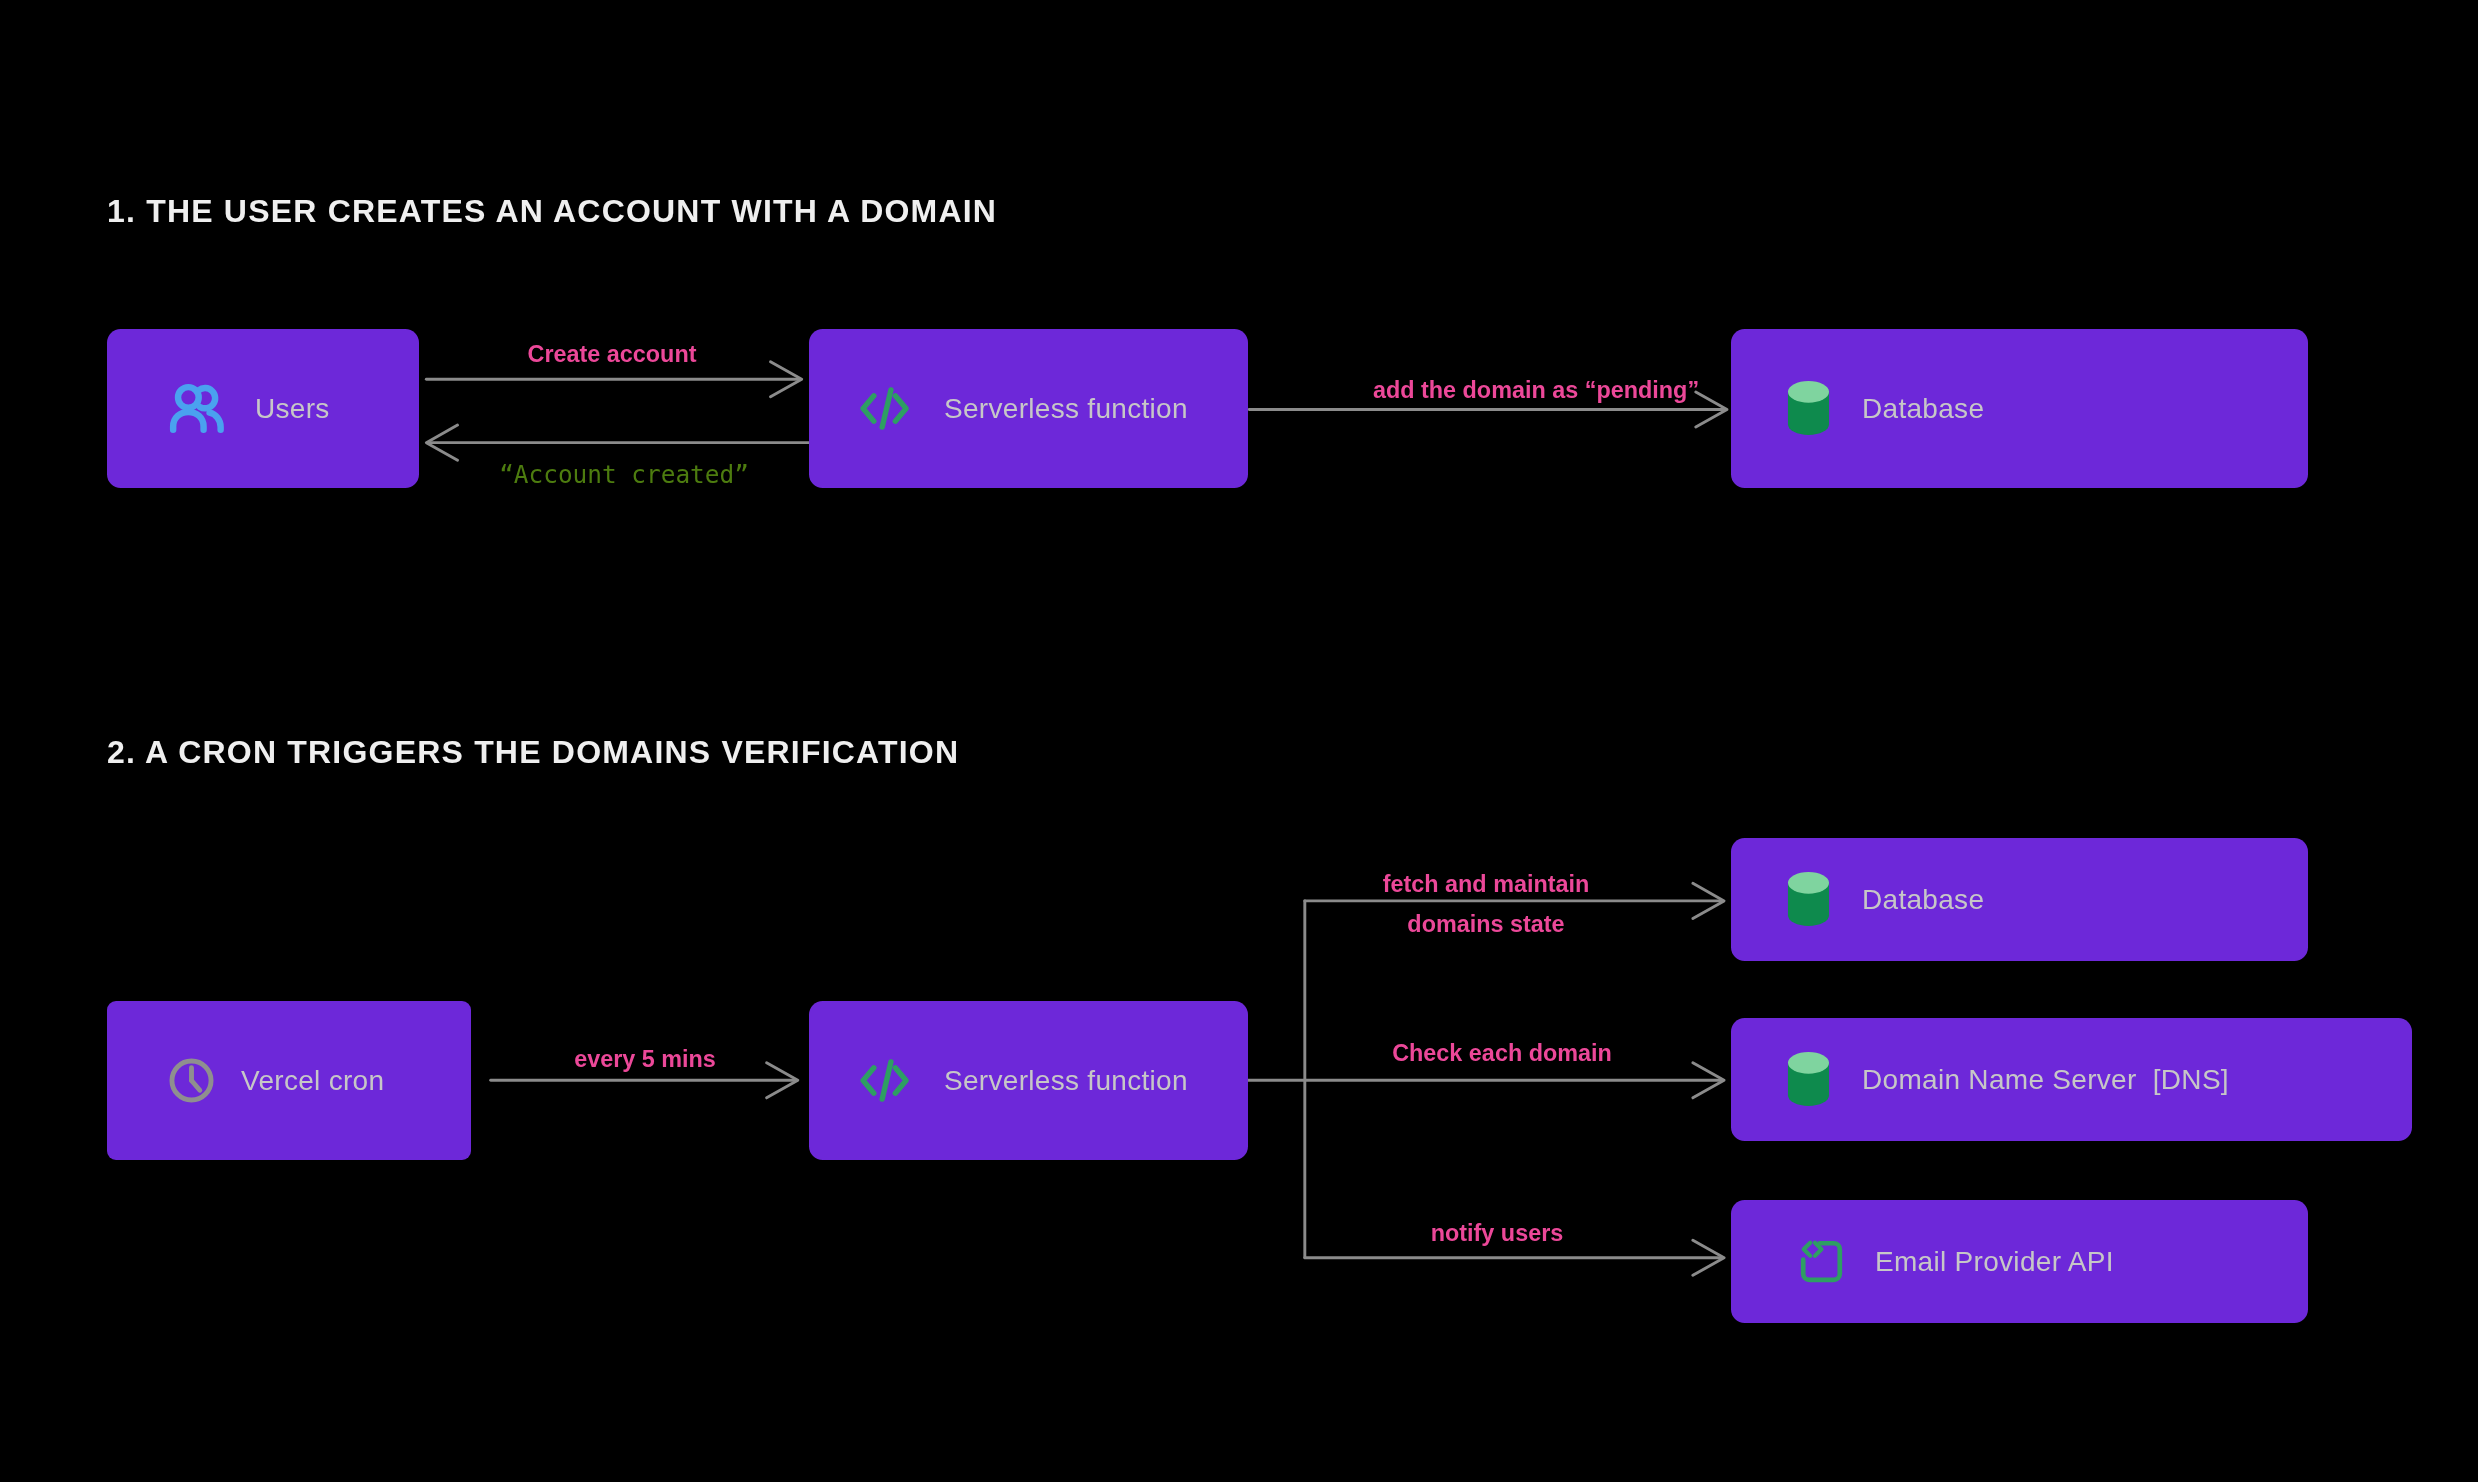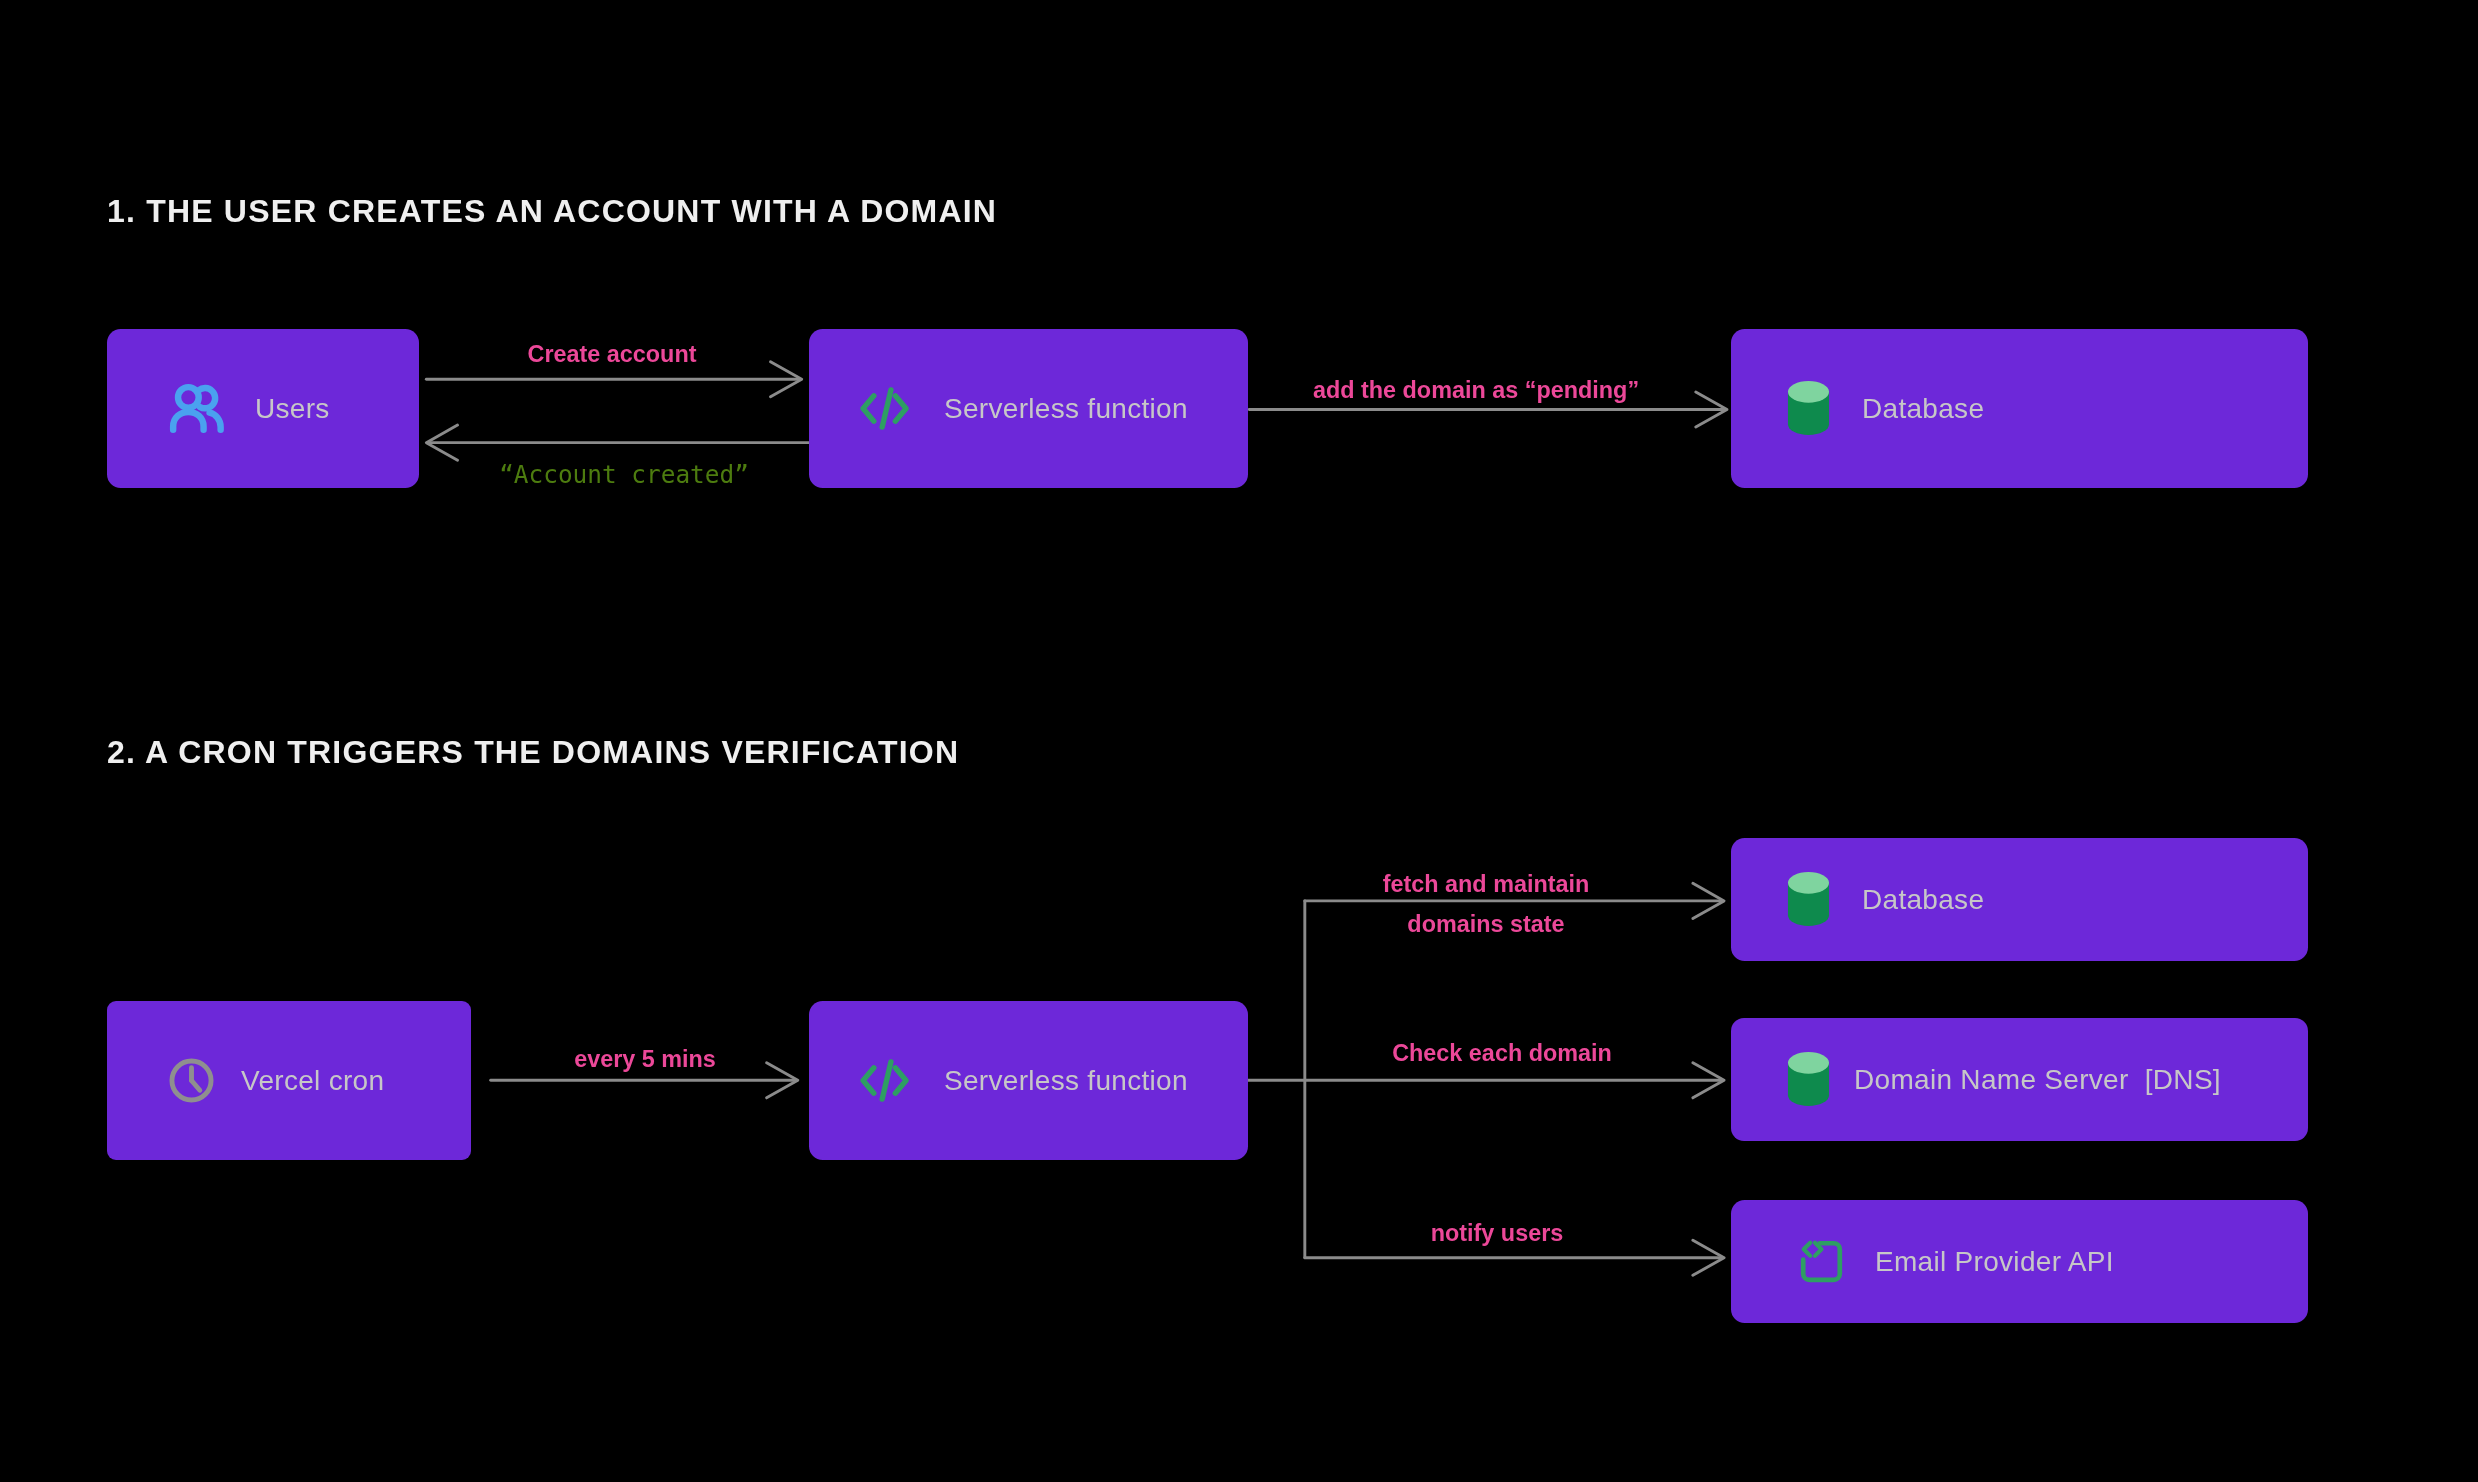--- a/index.html
+++ b/index.html
@@ -13,29 +13,29 @@
   .node{position:absolute;background:#6d28d9;border-radius:13.7px;
         display:flex;align-items:center;box-sizing:border-box;}
   .node-label{color:#c7c7c7;font-size:28px;letter-spacing:0.3px;white-space:pre;}
   .icon{flex:0 0 auto;display:block;}
   #n-users{left:107px;top:329px;width:312px;height:159px;padding-left:62px;gap:27px;}
   #n-sfn1{left:809px;top:329px;width:439px;height:159px;padding-left:51px;gap:27px;}
   #n-db1{left:1731px;top:329px;width:577px;height:159px;padding-left:55px;gap:31px;}
   #n-cron{left:107px;top:1001px;width:364px;height:159px;padding-left:62px;gap:27px;border-radius:9px;}
   #n-sfn2{left:809px;top:1001px;width:439px;height:159px;padding-left:51px;gap:27px;}
   #n-db2{left:1731px;top:838px;width:577px;height:123px;padding-left:55px;gap:31px;}
-  #n-dns{left:1731px;top:1018px;width:577px;height:123px;padding-left:55px;gap:23px;border-radius:13px;}
+  #n-dns{left:1731px;top:1018px;width:681px;height:123px;padding-left:55px;gap:31px;}
   #n-email{left:1731px;top:1200px;width:577px;height:123px;padding-left:68px;gap:31px;}
   .alabel{position:absolute;transform:translate(-50%,-50%);color:#ec4899;
           font-size:23.4px;font-weight:600;white-space:nowrap;}
   .alabel.mono{font-family:"DejaVu Sans Mono",monospace;font-weight:400;
                font-size:24.4px;color:#4d7c0f;}
   #l-create{left:612px;top:354px;}
   #l-created{left:624px;top:474px;}
-  #l-pending{left:1476px;top:390px;}
+  #l-pending{left:1536px;top:390px;}
   #l-every{left:645px;top:1059px;}
   #l-fetch1{left:1486px;top:884px;}
   #l-fetch2{left:1486px;top:924px;}
   #l-check{left:1502px;top:1053px;}
   #l-notify{left:1497px;top:1233px;}
 </style>
 </head>
 <body>
 
 <div class="canvas">

